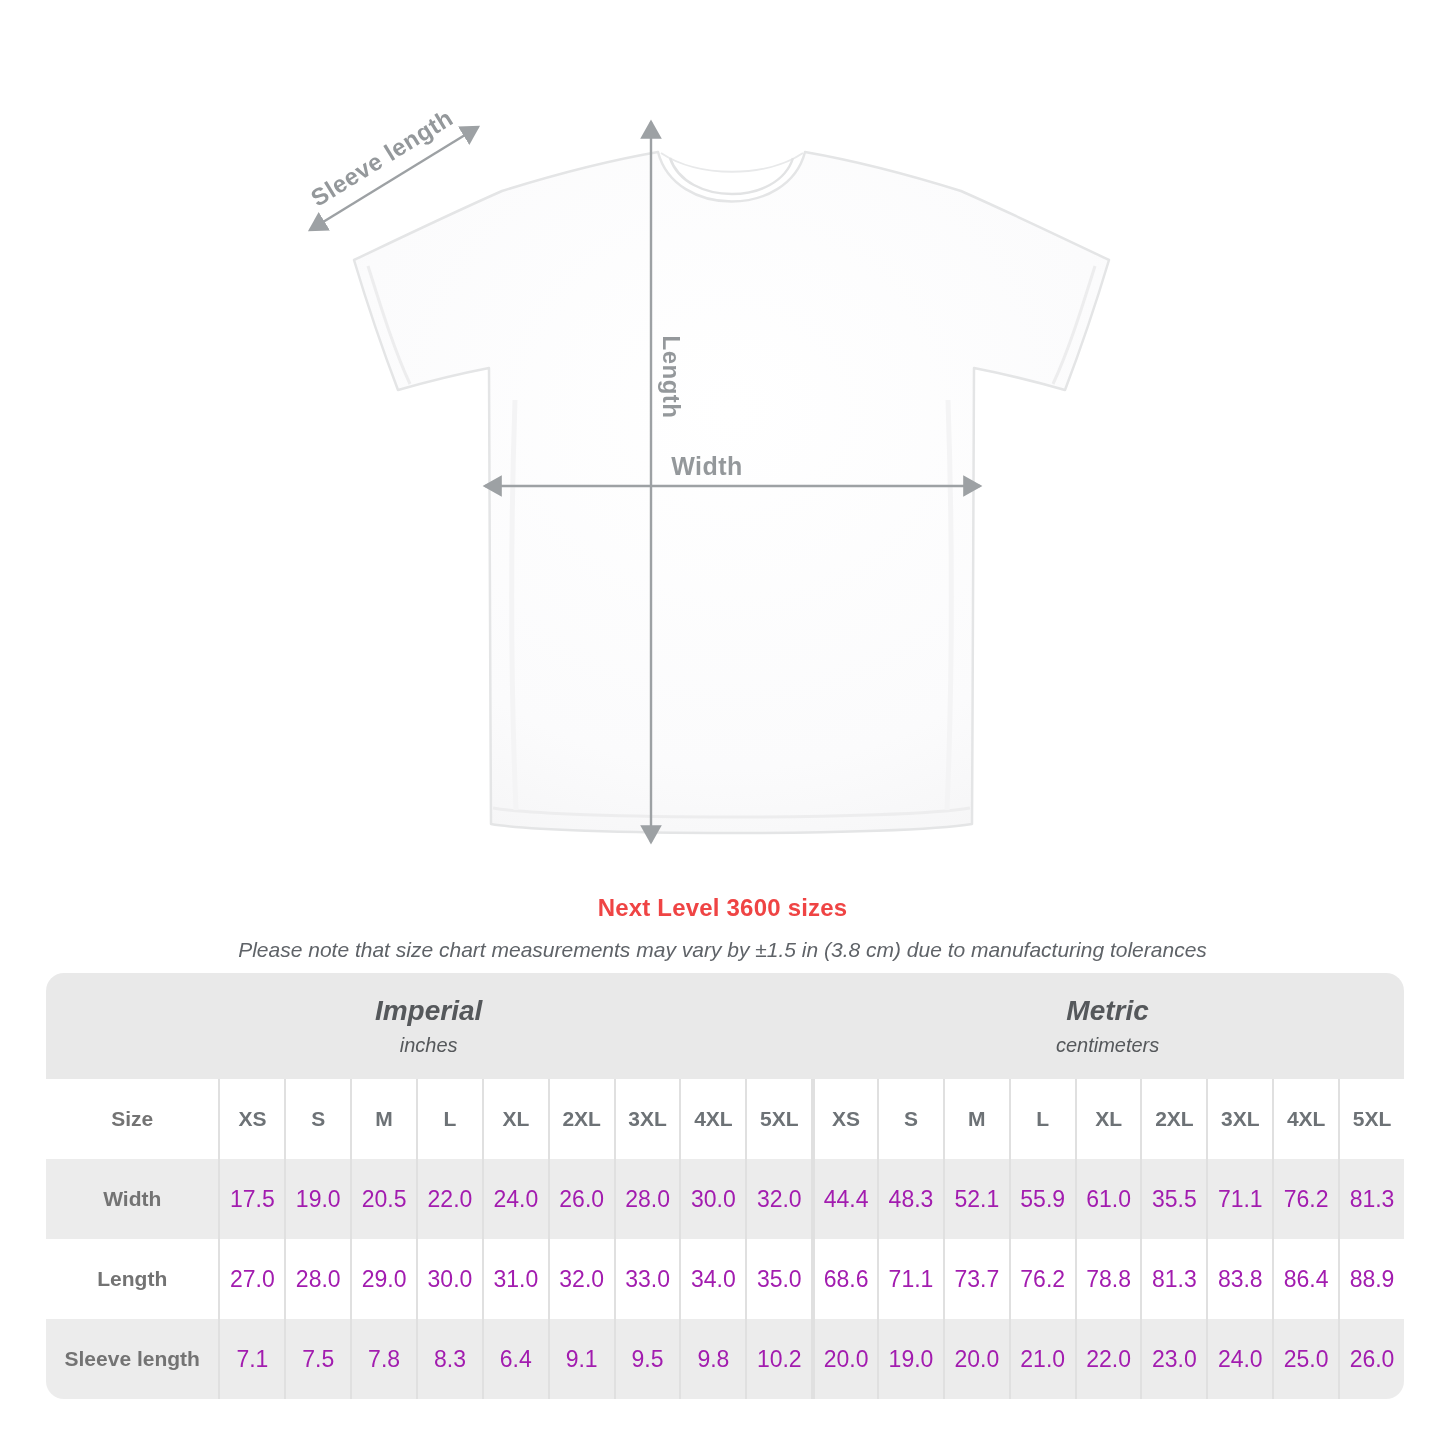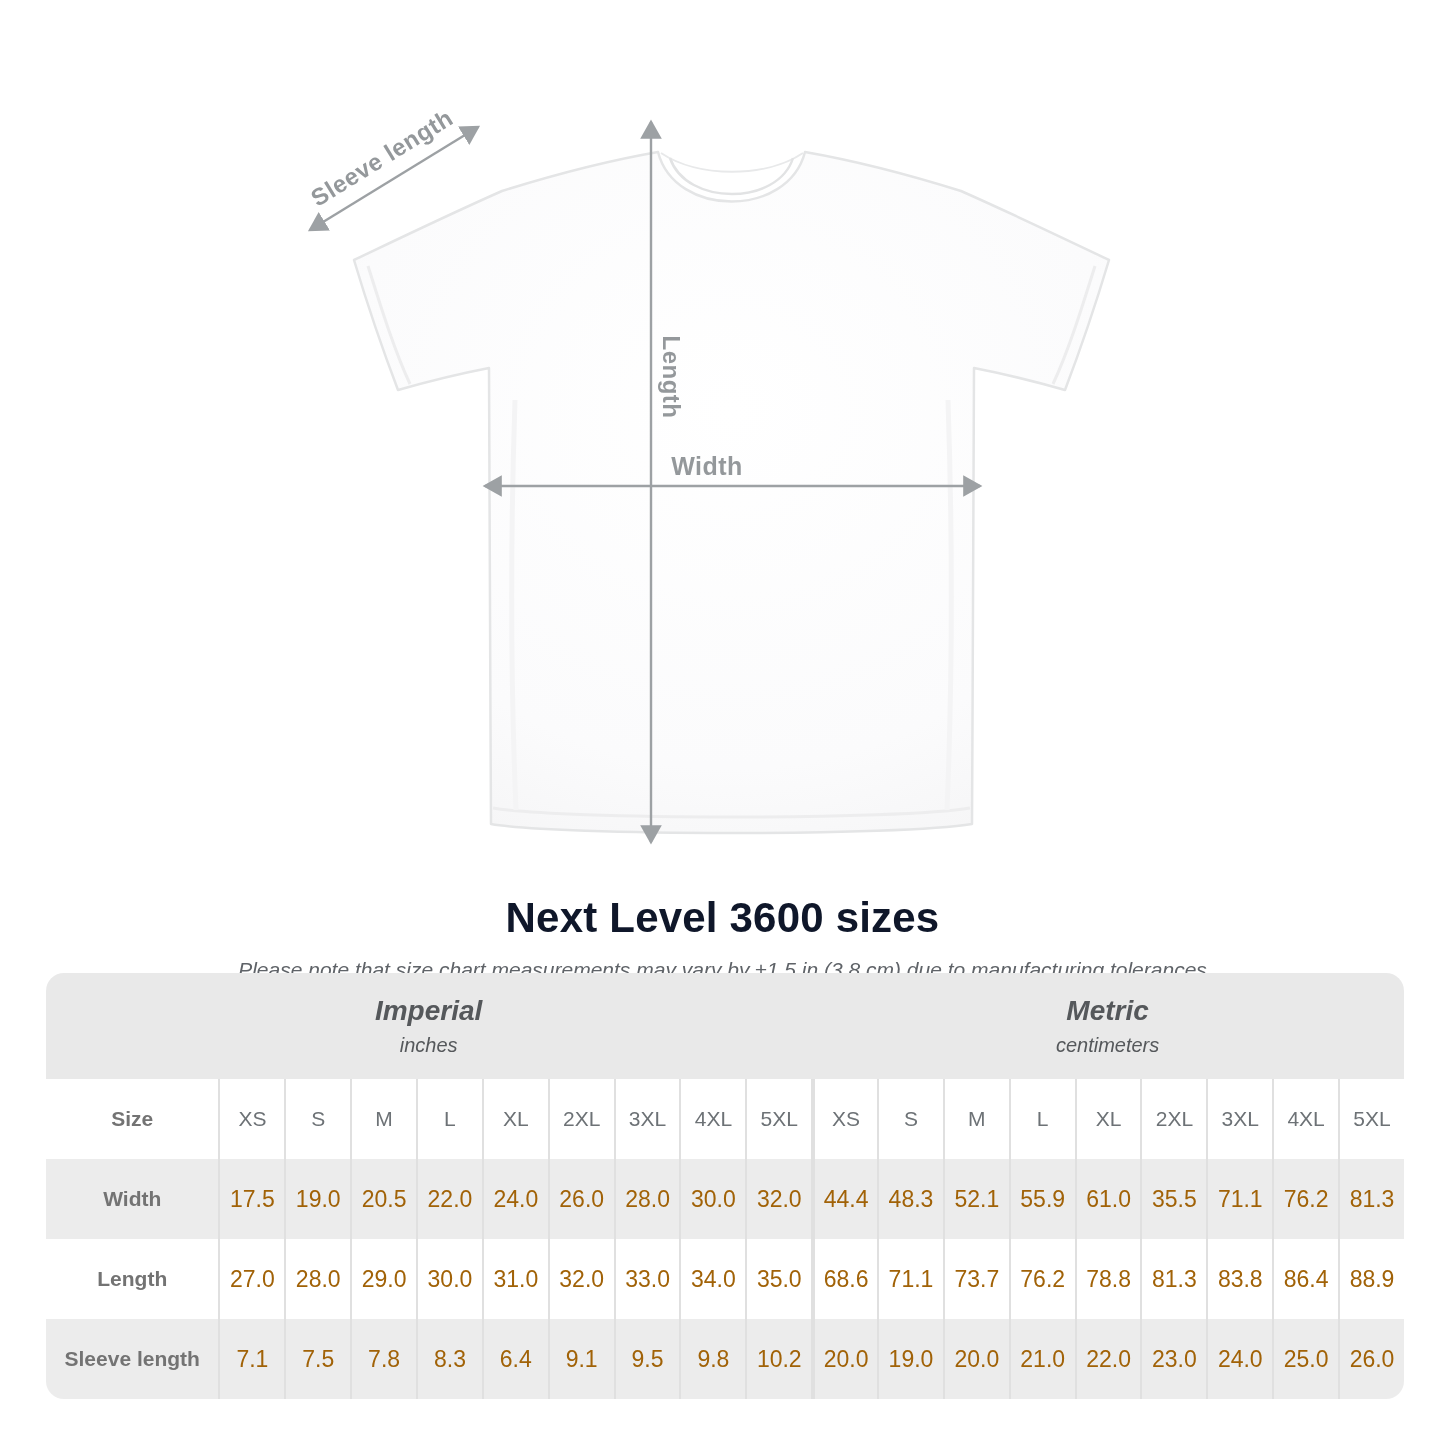--- a/index.html
+++ b/index.html
@@ -13,44 +13,44 @@
   .diagram-label { position:absolute; font-weight:bold; color:#94989b;
     white-space:nowrap; letter-spacing:.5px; }
   .lbl-sleeve { left:382px; top:158px; font-size:24px;
     transform:translate(-50%,-50%) rotate(-31.7deg); }
   .lbl-length { left:671px; top:377px; font-size:24px;
     transform:translate(-50%,-50%) rotate(90deg); }
   .lbl-width  { left:707px; top:466px; font-size:25px;
     transform:translate(-50%,-50%); }
 
   
-  .title { margin-top:24px; text-align:center; font-size:42px; font-weight:bold;
-    color:#0f172a; letter-spacing:.2px; }
+  .title { margin-top:24px; text-align:center; font-size:24px; font-weight:bold;
+    color:#ef4444; letter-spacing:.2px; }
   .subtitle { margin-top:16px; text-align:center; font-size:21px; font-style:italic;
     color:#5f6368; }
 
   
   .table-wrap { position:absolute; left:46px; top:973px; width:1358px; }
   table { width:100%; table-layout:fixed; border-collapse:separate; border-spacing:0; }
   col.c-label { width:12.7%; }
   th,td { text-align:center; vertical-align:middle; font-weight:normal; }
 
   tr.r-units th { height:106px; background:#e9e9e9; }
   th.units-left  { border-top-left-radius:18px; }
   th.units-right { border-top-right-radius:18px; }
   .group-name { font-size:28px; font-weight:bold; font-style:italic; color:#55585b; }
   .group-unit { margin-top:7px; font-size:20px; font-style:italic; color:#55585b; }
 
   tr.r-size td, tr.r-size th { height:80px; background:#ffffff; }
   tr.r-data th, tr.r-data td { height:80px; background:#ffffff; }
   tr.alt th, tr.alt td { background:#ececec; }
 
   th.lab { font-size:21px; font-weight:bold; color:#737373; }
-  td.sz  { font-size:21px; font-weight:normal; color:#6d7276; }
-  td.v   { font-size:23px; color:#a16207; }
+  td.sz  { font-size:21px; font-weight:bold; color:#6d7276; }
+  td.v   { font-size:23px; color:#a21caf; }
   td.sz, td.v { border-left:2px solid #e0e0e0; }
   td.mid { border-left-width:4px; }
   tr.r-last th.lab { border-bottom-left-radius:18px; }
   tr.r-last td.last { border-bottom-right-radius:18px; }
 </style>
 </head>
 <body>
 
 <div class="page">
 

